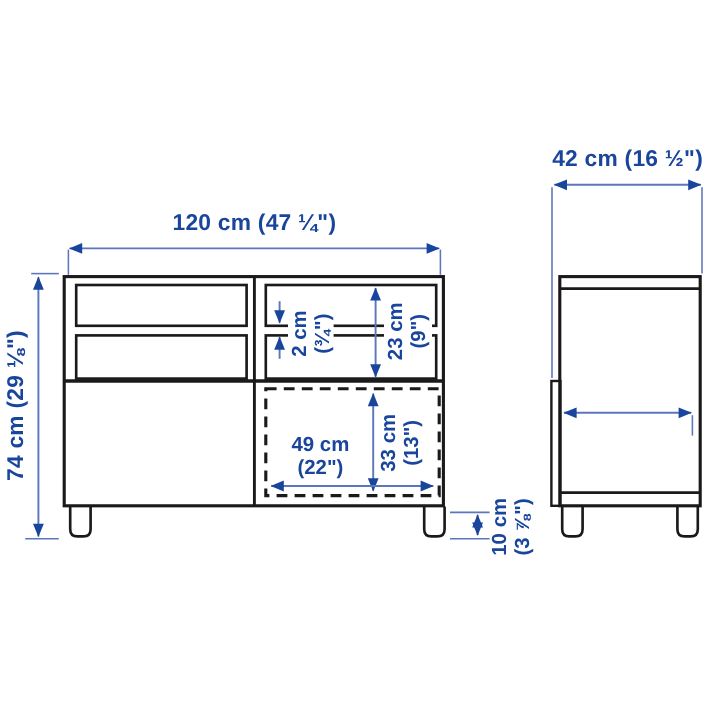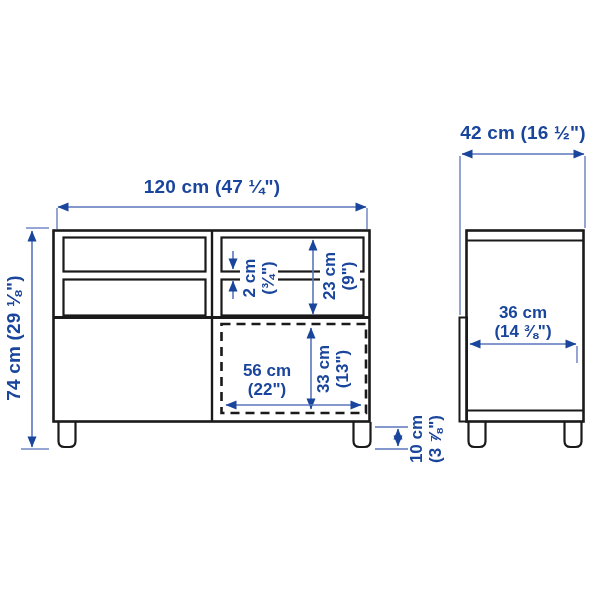--- a/index.html
+++ b/index.html
@@ -65,38 +65,34 @@
     <div>2 cm</div>
     <div>(¾")</div>
   </div>
 
   <div class="lbl inner rot mask" style="left:309px;top:256px;width:62px;height:40px;">
     <div>23 cm</div>
     <div>(9")</div>
   </div>
 
   <div class="lbl inner" style="left:221px;top:361px;width:92px;">
-    <div>56 cm</div>
+    <div>49 cm</div>
     <div>(22")</div>
   </div>
 
   <div class="lbl inner rot" style="left:302px;top:349px;width:64px;height:40px;">
     <div>33 cm</div>
     <div>(13")</div>
   </div>
 
   <div class="lbl inner rot" style="left:391px;top:420px;width:70px;height:38px;">
     <div>10 cm</div>
     <div>(3 ⅞")</div>
   </div>
 
-  <div class="lbl inner" style="left:463px;top:303px;width:120px;">
-    <div>36 cm</div>
-    <div>(14 ⅜")</div>
-  </div>
 
   <svg class="layer dims" viewBox="0 0 600 600">
     <defs>
       <marker id="arr" viewBox="0 0 12 10" markerWidth="12" markerHeight="10" refX="11" refY="5" orient="auto-start-reverse" markerUnits="userSpaceOnUse">
         <path d="M0.5,0.5 L11.5,5 L0.5,9.5 Z" fill="#1a459c"></path>
       </marker>
     </defs>
     <g stroke="#5b76bd" stroke-width="1.6" fill="none">
 
       <line x1="58" y1="207" x2="366" y2="207" marker-start="url(#arr)" marker-end="url(#arr)"></line>

